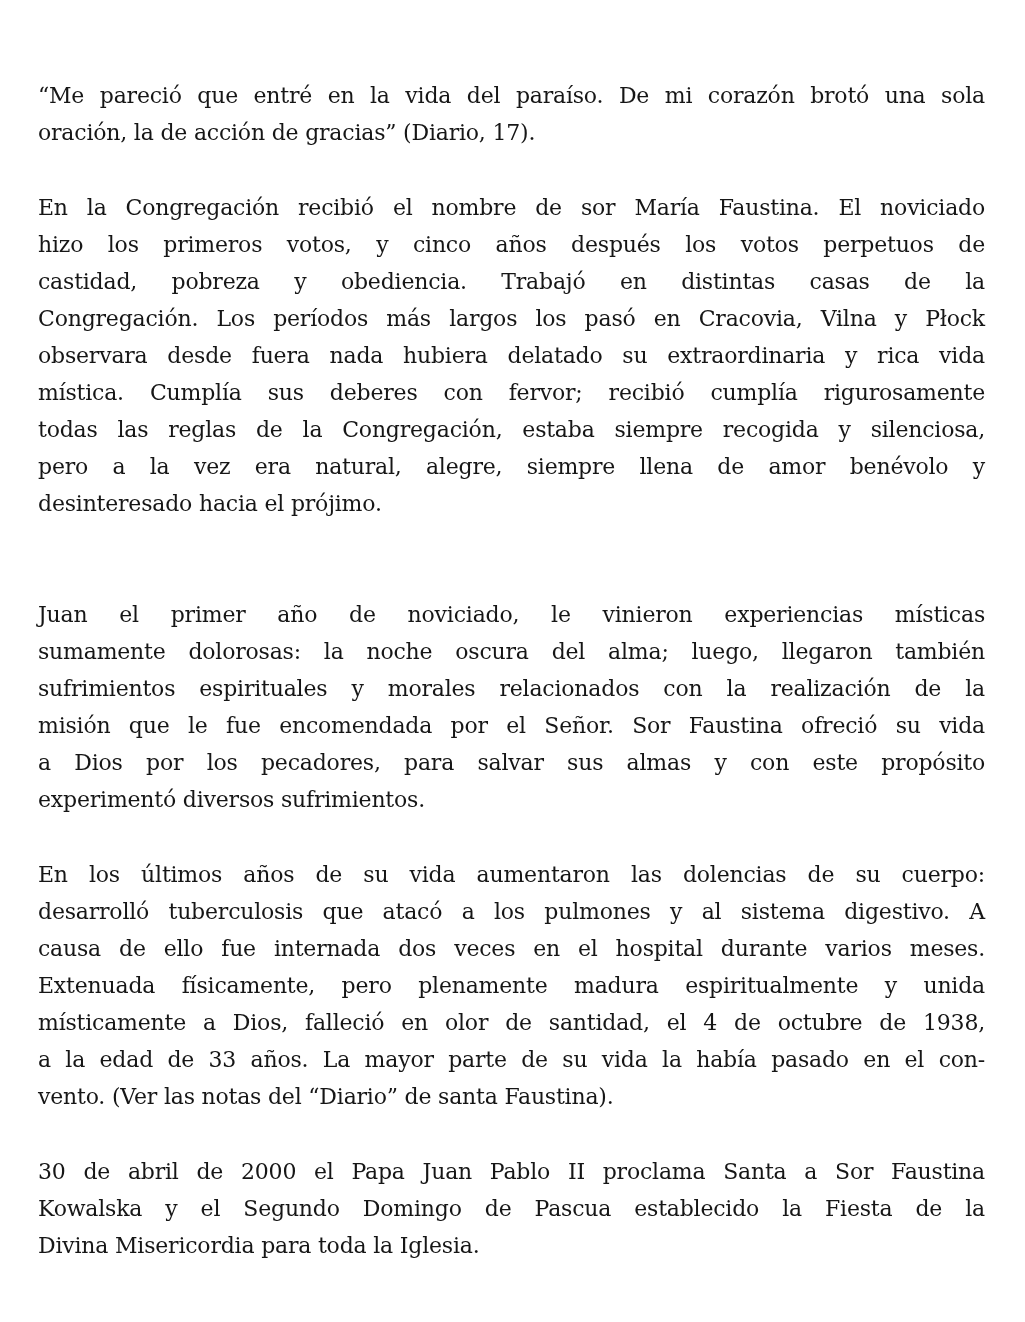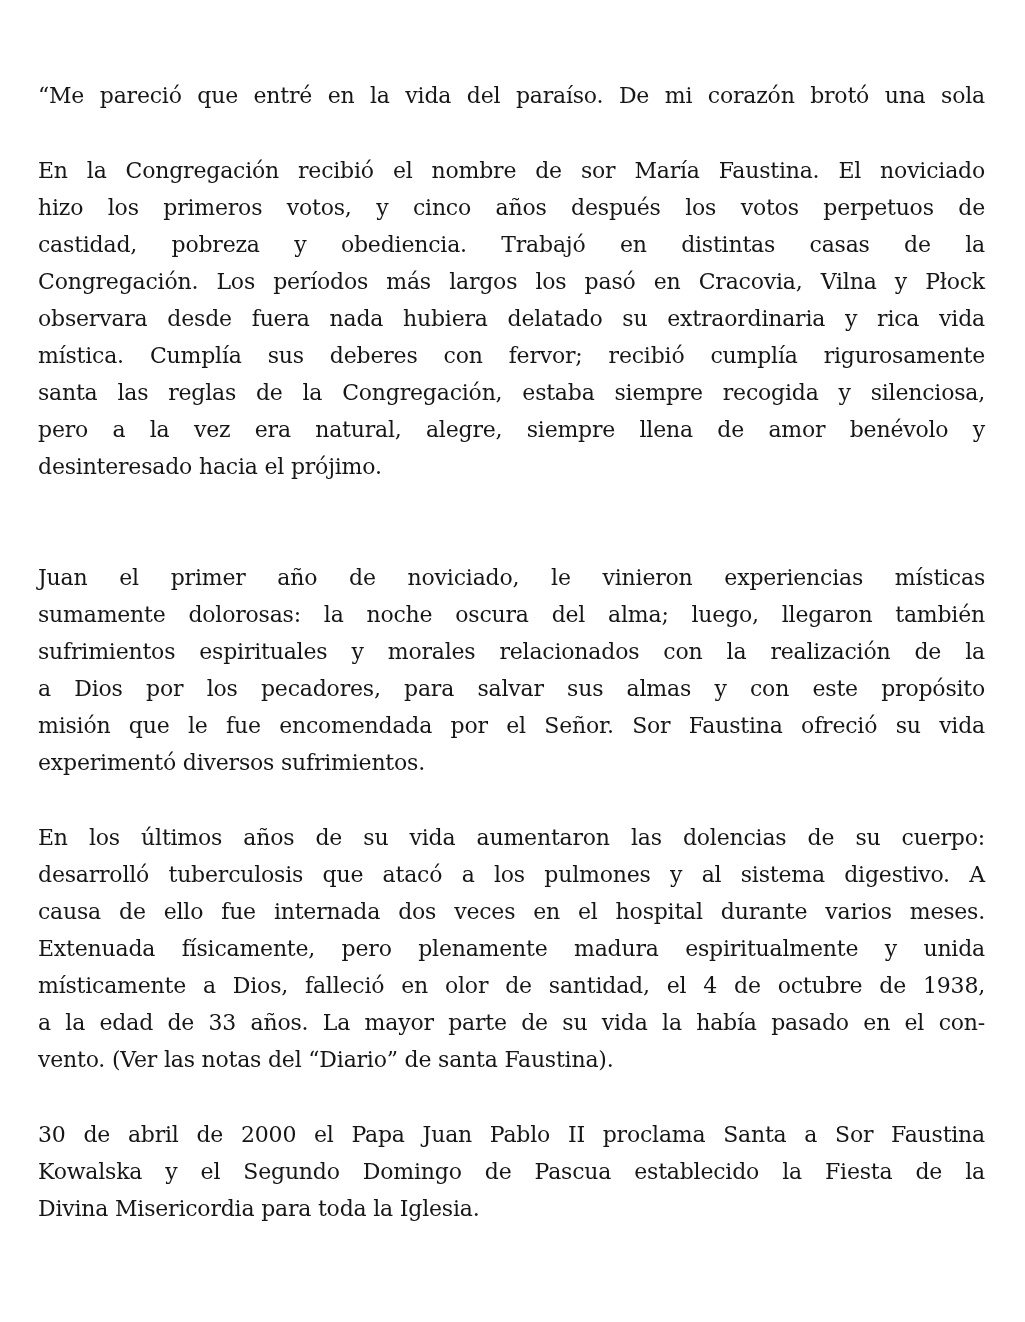--- a/index.html
+++ b/index.html
@@ -41,40 +41,41 @@
     text-align-last: left;
   }
 </style>
 </head>
 <body>
 
 <div class="page">
 
   <div class="para">
     <div class="line">“Me pareció que entré en la vida del paraíso. De mi corazón brotó una sola</div>
+    <div class="line para-last">oración, la de acción de gracias” (Diario, 17).</div>
   </div>
 
   <div class="para">
     <div class="line">En la Congregación recibió el nombre de sor María Faustina. El noviciado</div>
     <div class="line">hizo los primeros votos, y cinco años después los votos perpetuos de</div>
     <div class="line">castidad, pobreza y obediencia. Trabajó en distintas casas de la</div>
     <div class="line">Congregación. Los períodos más largos los pasó en Cracovia, Vilna y Płock</div>
     <div class="line">observara desde fuera nada hubiera delatado su extraordinaria y rica vida</div>
     <div class="line">mística. Cumplía sus deberes con fervor; recibió cumplía rigurosamente</div>
-    <div class="line">santa las reglas de la Congregación, estaba siempre recogida y silenciosa,</div>
+    <div class="line">todas las reglas de la Congregación, estaba siempre recogida y silenciosa,</div>
     <div class="line">pero a la vez era natural, alegre, siempre llena de amor benévolo y</div>
     <div class="line para-last">desinteresado hacia el prójimo.</div>
   </div>
 
   <div class="para gap-before">
     <div class="line">Juan el primer año de noviciado, le vinieron experiencias místicas</div>
     <div class="line">sumamente dolorosas: la noche oscura del alma; luego, llegaron también</div>
     <div class="line">sufrimientos espirituales y morales relacionados con la realización de la</div>
+    <div class="line">misión que le fue encomendada por el Señor. Sor Faustina ofreció su vida</div>
     <div class="line">a Dios por los pecadores, para salvar sus almas y con este propósito</div>
-    <div class="line">misión que le fue encomendada por el Señor. Sor Faustina ofreció su vida</div>
     <div class="line para-last">experimentó diversos sufrimientos.</div>
   </div>
 
   <div class="para">
     <div class="line">En los últimos años de su vida aumentaron las dolencias de su cuerpo:</div>
     <div class="line">desarrolló tuberculosis que atacó a los pulmones y al sistema digestivo. A</div>
     <div class="line">causa de ello fue internada dos veces en el hospital durante varios meses.</div>
     <div class="line">Extenuada físicamente, pero plenamente madura espiritualmente y unida</div>
     <div class="line">místicamente a Dios, falleció en olor de santidad, el 4 de octubre de 1938,</div>
     <div class="line">a la edad de 33 años. La mayor parte de su vida la había pasado en el con-</div>

